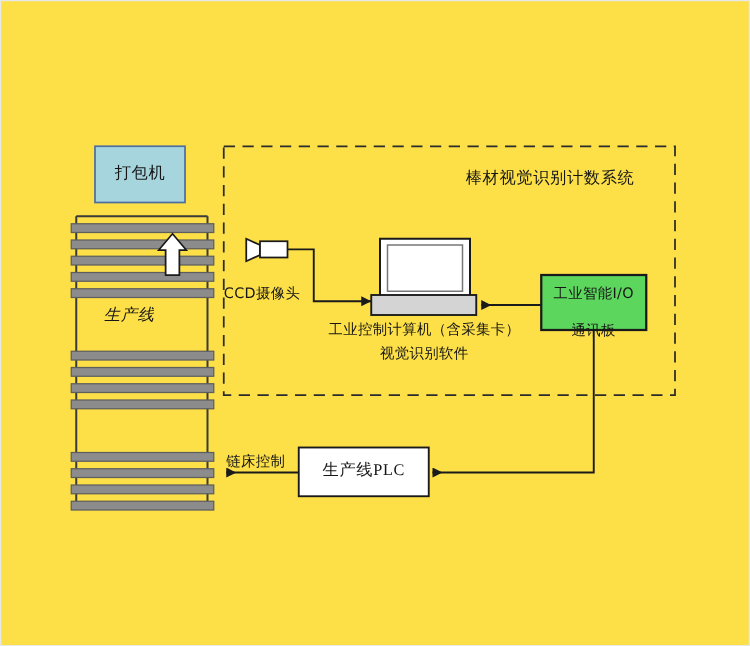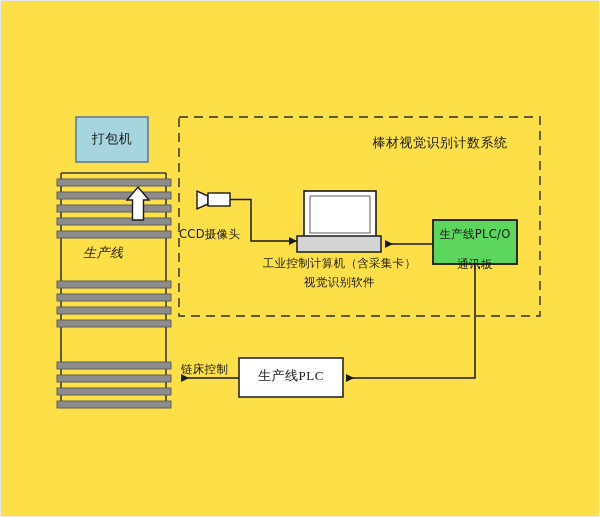--- a/index.html
+++ b/index.html
@@ -151,21 +151,21 @@
   <div class="lbl lbl-cn" style="left:82px; top:244px;font-style:italic;">生产线</div>
 
   <div class="lbl lbl-sm" style="left:178px; top:211px;margin-top:15px;">CCD摄像头</div>
 
   <div class="lbl lbl-cn center" style="left:339px; top:134px; width:200px; text-align:center;">棒材视觉识别计数系统</div>
 
   <div class="lbl lbl-sm center" style="left:236px; top:274px; width:205px;">视觉识别软件</div>
 
   <div class="lbl lbl-sm center" style="left:236px; top:255px; width:205px;">工业控制计算机（含采集卡）</div>
 
-  <div class="lbl lbl-sm center" style="left:432px; top:226px; width:84px;">生产线PLC/O</div>
+  <div class="lbl lbl-sm center" style="left:432px; top:226px; width:84px;">工业智能I/O</div>
 
   <div class="lbl lbl-sm center" style="left:432px; top:256px; width:84px;">通讯板</div>
 
   <div class="lbl lbl-cn center" style="left:238px; top:367px; width:104px;font-family:Liberation Serif, serif;">生产线PLC</div>
 
   <div class="lbl lbl-sm" style="left:180px; top:361px;">链床控制</div>
 
 </div>
 
 </body></html>

